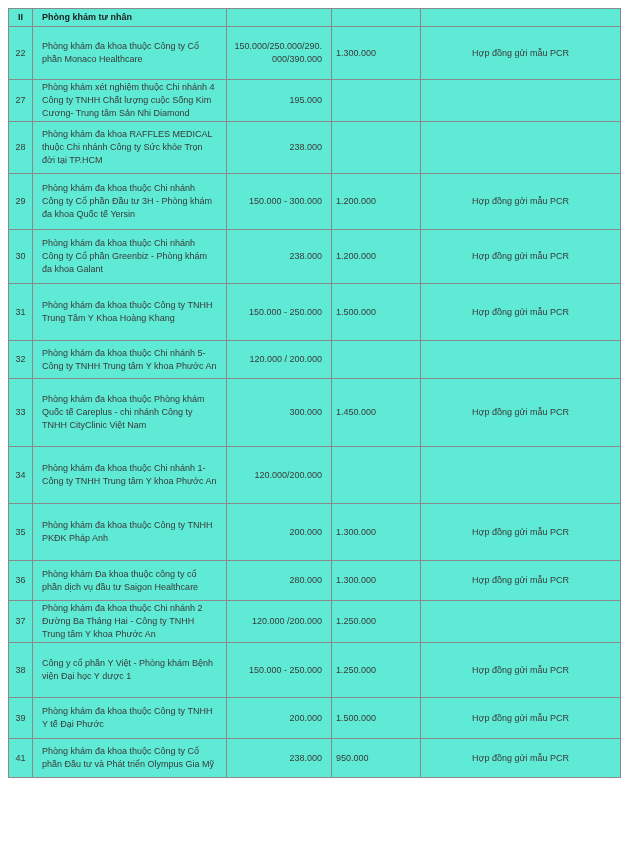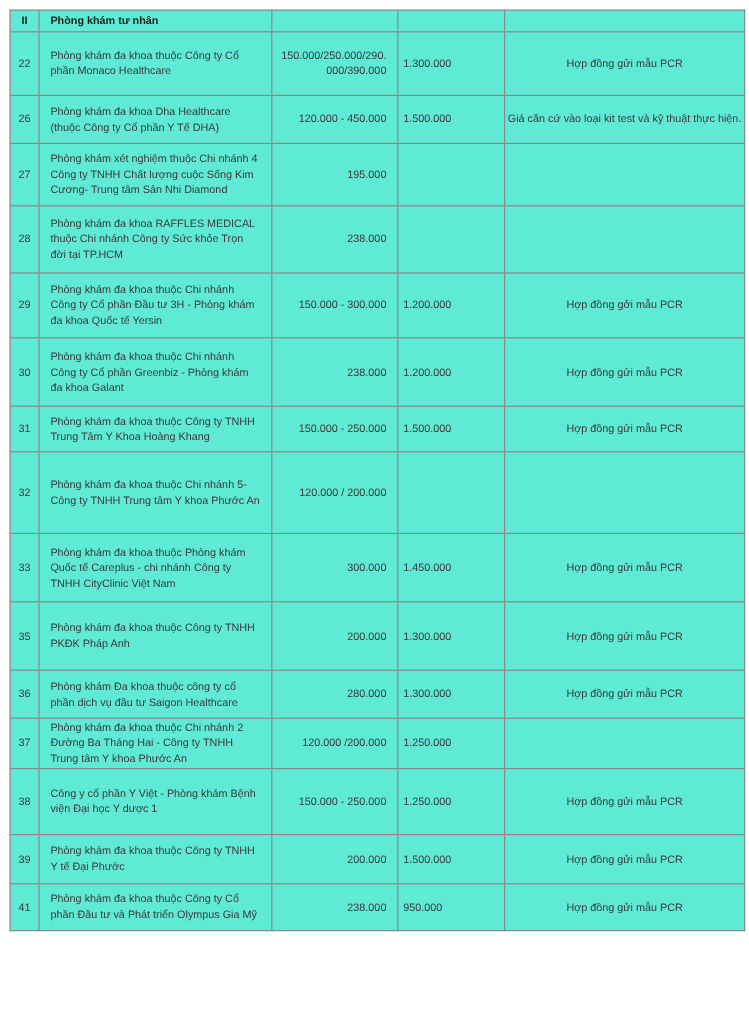--- a/index.html
+++ b/index.html
@@ -84,27 +84,20 @@
   </thead>
   <tbody id="table-body">
   <tr>
     <td class="cell-no">22</td>
     <td class="cell-name">Phòng khám đa khoa thuộc Công ty Cổ phần Monaco Healthcare</td>
     <td class="cell-p1">150.000/250.000/290.000/390.000</td>
     <td class="cell-p2">1.300.000</td>
     <td class="cell-note">Hợp đồng gửi mẫu PCR</td>
   </tr>
 
-  <tr>
-    <td class="cell-no">26</td>
-    <td class="cell-name">Phòng khám đa khoa Dha Healthcare (thuộc Công ty Cổ phần Y Tế DHA)</td>
-    <td class="cell-p1">120.000 - 450.000</td>
-    <td class="cell-p2">1.500.000</td>
-    <td class="cell-note">Giá căn cứ vào loại kit test  và kỹ thuật thực hiện.</td>
-  </tr>
 
   <tr>
     <td class="cell-no">27</td>
     <td class="cell-name">Phòng khám xét nghiệm thuộc Chi nhánh 4 Công ty TNHH Chất lượng cuộc Sống Kim Cương- Trung tâm Sản Nhi Diamond</td>
     <td class="cell-p1">195.000</td>
     <td class="cell-p2"></td>
     <td class="cell-note"></td>
   </tr>
 
   <tr>
@@ -148,20 +141,27 @@
   </tr>
 
   <tr>
     <td class="cell-no">33</td>
     <td class="cell-name">Phòng khám đa khoa thuộc Phòng khám Quốc tế Careplus - chi nhánh Công ty TNHH CityClinic Việt Nam</td>
     <td class="cell-p1">300.000</td>
     <td class="cell-p2">1.450.000</td>
     <td class="cell-note">Hợp đồng gửi mẫu PCR</td>
   </tr>
 
+  <tr>
+    <td class="cell-no">34</td>
+    <td class="cell-name">Phòng khám đa khoa thuộc Chi nhánh 1- Công ty TNHH Trung tâm Y khoa Phước An</td>
+    <td class="cell-p1">120.000/200.000</td>
+    <td class="cell-p2"></td>
+    <td class="cell-note"></td>
+  </tr>
 
   <tr>
     <td class="cell-no">35</td>
     <td class="cell-name">Phòng khám đa khoa thuộc Công ty TNHH PKĐK Pháp Anh</td>
     <td class="cell-p1">200.000</td>
     <td class="cell-p2">1.300.000</td>
     <td class="cell-note">Hợp đồng gửi mẫu PCR</td>
   </tr>
 
   <tr>

